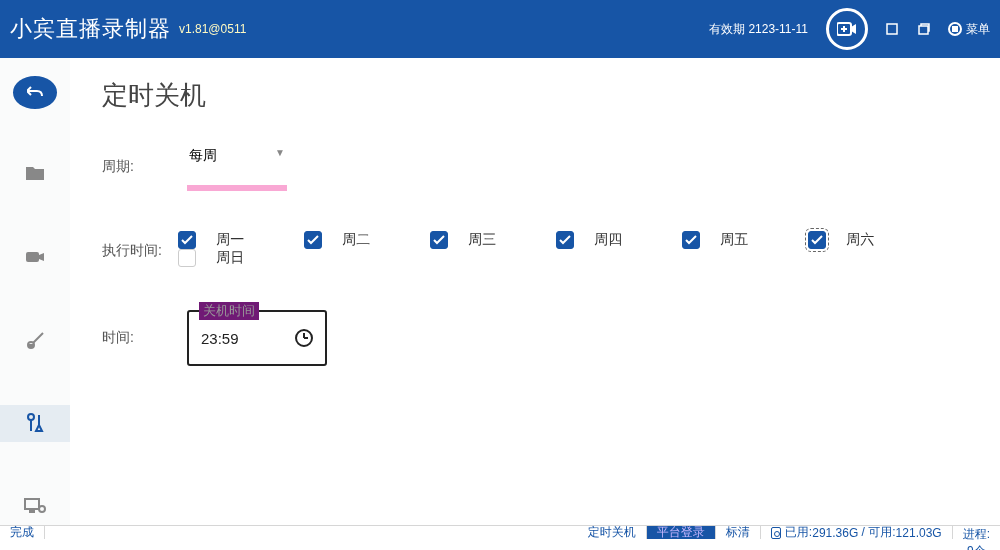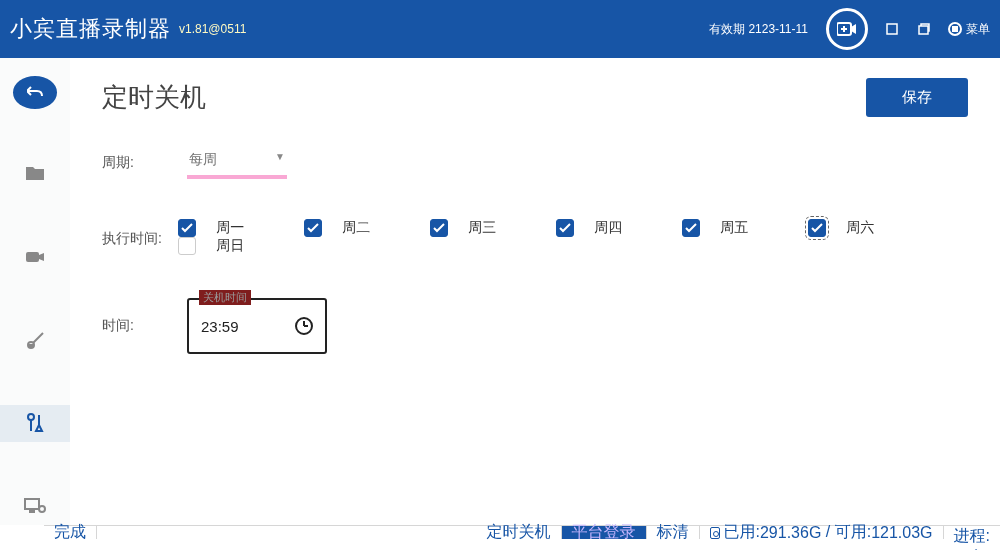--- a/index.html
+++ b/index.html
@@ -27,37 +27,37 @@
 .page-head { display: flex; align-items: center; justify-content: space-between; margin-bottom: 30px; }
 .page-title { font-size: 26px; font-weight: 300; color: #444; }
 .save-btn { background: #1755A6; color: #fff; border: none; padding: 10px 36px; border-radius: 3px; font-size: 15px; cursor: pointer; }
 
 .row { display: flex; align-items: center; margin-bottom: 40px; }
 .row-label { width: 85px; color: #555; }
 .cb { width: 18px; height: 18px; border-radius: 3px; display: inline-flex; align-items: center; justify-content: center; border: 1px solid #ccc; background: #fff; }
 .cb.checked { background: #1755A6; border-color: #1755A6; color: #fff; }
 
 .select-wrap { position: relative; width: 100px; }
-.select-val { border-bottom: 4px solid #f9a8d4; padding: 4px 20px 6px 2px; color: #737373; }
+.select-val { border-bottom: 6px solid #f9a8d4; padding: 4px 20px 20px 2px; color: #000000; }
 .select-caret { position: absolute; right: 2px; top: 4px; font-size: 10px; color: #888; }
 
 .days-row .day { display: inline-flex; align-items: center; margin-right: 60px; }
 .day .lbl { margin-left: 20px; color: #333; }
 .cb.outline-dash { outline: 1px dashed #666; outline-offset: 2px; }
 
 .time-field { position: relative; border: 2px solid #222; border-radius: 3px; width: 140px; height: 56px; display: flex; align-items: center; padding: 0 12px; }
-.time-caption { position: absolute; top: -10px; left: 10px; background: #7f1d1d; padding: 0 4px; font-size: 11px; color: #999; }
+.time-caption { position: absolute; top: -10px; left: 10px; background: #701a75; padding: 0 4px; font-size: 13px; color: #999; }
 .time-val { font-size: 15px; color: #222; flex: 1; }
 .clock-ic { width: 18px; height: 18px; border: 2px solid #222; border-radius: 50%; position: relative; }
 .clock-ic::before, .clock-ic::after { content: ""; position: absolute; background: #222; left: 50%; top: 50%; transform-origin: bottom center; }
 .clock-ic::before { width: 2px; height: 5px; transform: translate(-50%,-100%); }
 .clock-ic::after { width: 2px; height: 4px; transform: translate(-50%,-100%) rotate(90deg); }
 
 
-.footer { height: 14px; border-top: 1px solid #d6d6d6; display: flex; align-items: center; font-size: 16px; color: #1755A6; margin-left: 44px; }
+.footer { height: 14px; border-top: 1px solid #d6d6d6; display: flex; align-items: center; font-size: 12px; color: #1755A6; }
 .footer .seg { padding: 0 10px; height: 100%; display: flex; align-items: center; border-right: 1px solid #d6d6d6; }
 .footer .seg.right-group { margin-left: auto; }
 .footer .seg.filled { background: #1755A6; color: #c4b5fd; }
 .footer .seg.noborder { border-right: none; flex-direction: column; }
 .disk-ic { display: inline-block; width: 10px; height: 12px; border: 1px solid #1755A6; border-radius: 2px; margin-right: 4px; position: relative; }
 .disk-ic::after { content: ""; position: absolute; width: 4px; height: 4px; border: 1px solid #1755A6; border-radius: 50%; left: 2px; top: 3px; }
 
 svg { display: block; }
 </style>
 </head>
@@ -135,21 +135,20 @@
           <rect x="1" y="1" width="14" height="10" fill="none" stroke="#888" stroke-width="2"></rect>
           <rect x="5" y="12" width="6" height="3" fill="#888"></rect>
           <circle cx="18" cy="11" r="3" fill="none" stroke="#888" stroke-width="2"></circle>
         </svg>
     </div>
   </div>
 
   <div class="content">
     <div class="page-head">
       <div class="page-title">定时关机</div>
-      <button class="save-btn">保存</button>
     </div>
 
 
     <div class="row">
       <div class="row-label">周期:</div>
       <div class="select-wrap">
         <div class="select-val">每周</div>
         <div class="select-caret">▼</div>
       </div>
     </div>

